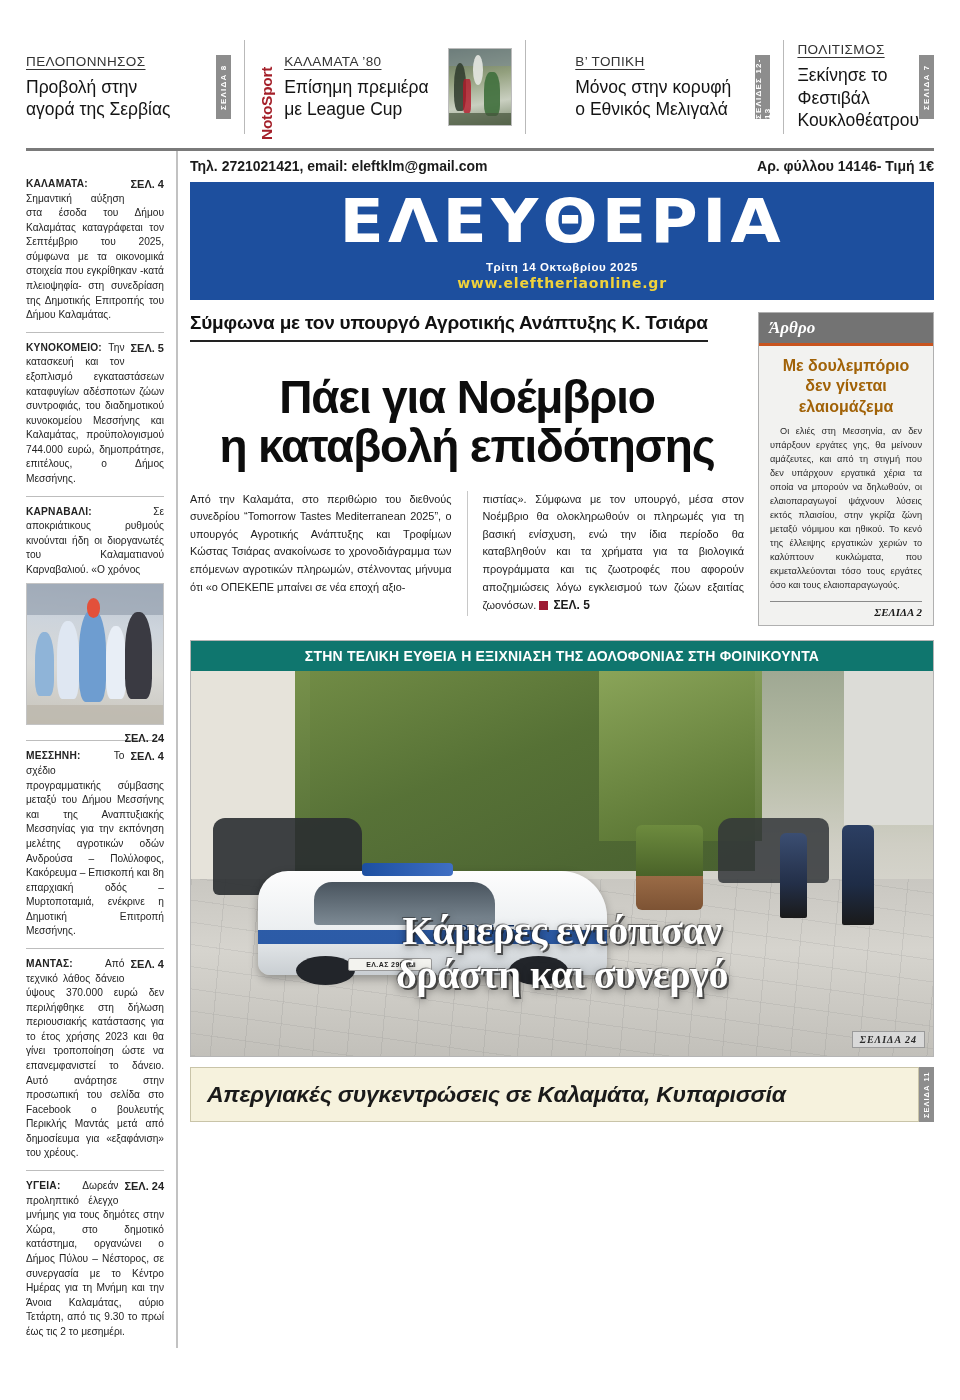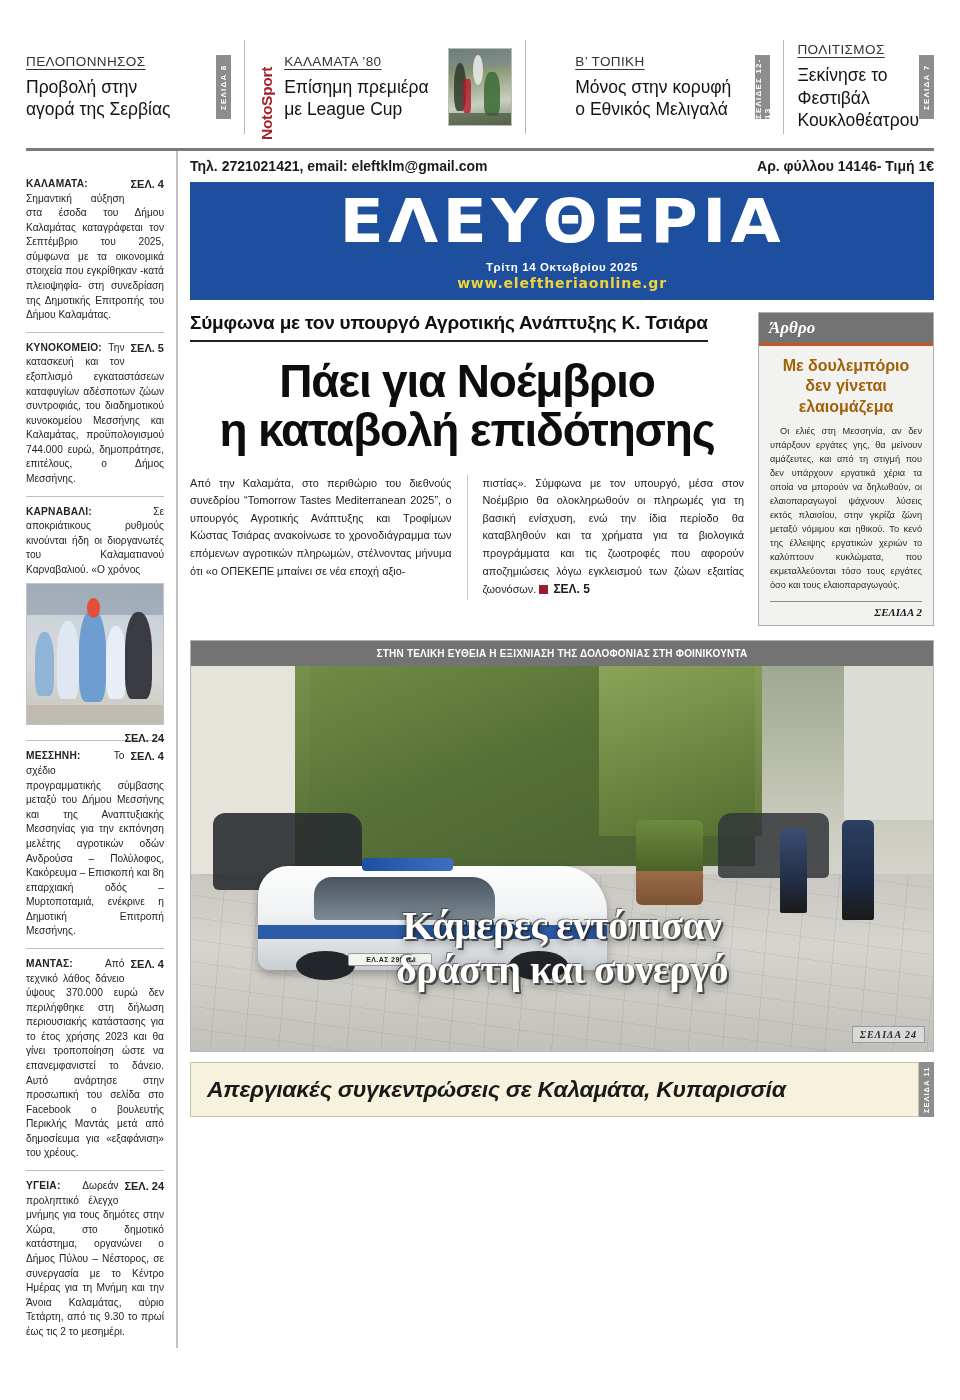--- a/index.html
+++ b/index.html
@@ -114,21 +114,21 @@
 
   
   .lead-row { display:flex; gap:14px; margin-top:12px; }
   .lead-main { flex:1; }
   .lead-kicker {
     font-size:19px; font-weight:bold; color:#111; letter-spacing:-.2px;
     border-bottom:2px solid #222; padding-bottom:6px; display:inline-block;
   }
   .lead-title {
     font-size:46px; font-weight:bold; line-height:1.06; letter-spacing:-1.2px;
-    text-align:center; margin:15px 0 0 0; color:#0d0d0d;
+    text-align:center; margin:31px 0 0 0; color:#0d0d0d;
     font-family:"Liberation Sans", sans-serif;
   }
   .lead-title .l2 { display:block; }
   .lead-body { display:flex; gap:15px; margin-top:20px; }
   .lead-body .lc { flex:1; font-size:10.9px; line-height:1.62; text-align:justify; color:#1c1c1c; }
   .lead-body .lc.first { border-right:1px solid #c8c8c8; padding-right:15px; }
   .sel-mark { display:inline-block; width:9px; height:9px; background:#9e1b34; margin-right:5px;
               vertical-align:-1px; }
   .sel-strong { font-weight:bold; font-size:12px; white-space:nowrap; }
 
@@ -139,22 +139,22 @@
   .arthro-title { text-align:center; font-size:16px; font-weight:bold; line-height:1.28;
                   padding:10px 8px 8px; color:#a16207; }
   .arthro-body { font-size:9.2px; line-height:1.52; text-align:justify; padding:0 11px 8px; color:#2a2a2a; text-indent:10px; }
   .arthro-foot { border-top:1px solid #8a8a8a; margin:0 11px 7px; padding-top:4px;
                  text-align:right; font-family:"Liberation Serif", serif;
                  font-style:italic; font-weight:bold; font-size:11px; }
 
   
   .photo-wrap { margin-top:14px; border:1px solid #b5b5b5; position:relative; }
   .photo-banner {
-    background:#737373; color:#fff; text-align:center; font-weight:bold;
-    font-size:10px; letter-spacing:.2px; padding:7px 4px 7px;
+    background:#0f766e; color:#fff; text-align:center; font-weight:bold;
+    font-size:14px; letter-spacing:.2px; padding:7px 4px 7px;
   }
   .photo-stage { height:385px; position:relative; overflow:hidden;
     background:linear-gradient(180deg,#9fa893 0%,#b5bba4 22%,#cfcec4 45%,#dedcd6 70%,#cfcdc6 100%); }
   .hedge { position:absolute; left:14%; top:0; width:62%; height:52%;
     background:linear-gradient(160deg,#6e8a3f 0%,#4e6b2c 45%,#3c5622 100%); opacity:.92; }
   .hedge2 { position:absolute; left:55%; top:0; width:22%; height:44%;
     background:linear-gradient(160deg,#8fa95c,#54702e); opacity:.9; }
   .wall { position:absolute; left:0; top:0; width:16%; height:56%; background:#e6e3da; }
   .wall2 { position:absolute; right:0; top:0; width:12%; height:40%; background:#dcdcd7; }
   .ground { position:absolute; left:0; bottom:0; width:100%; height:46%;

